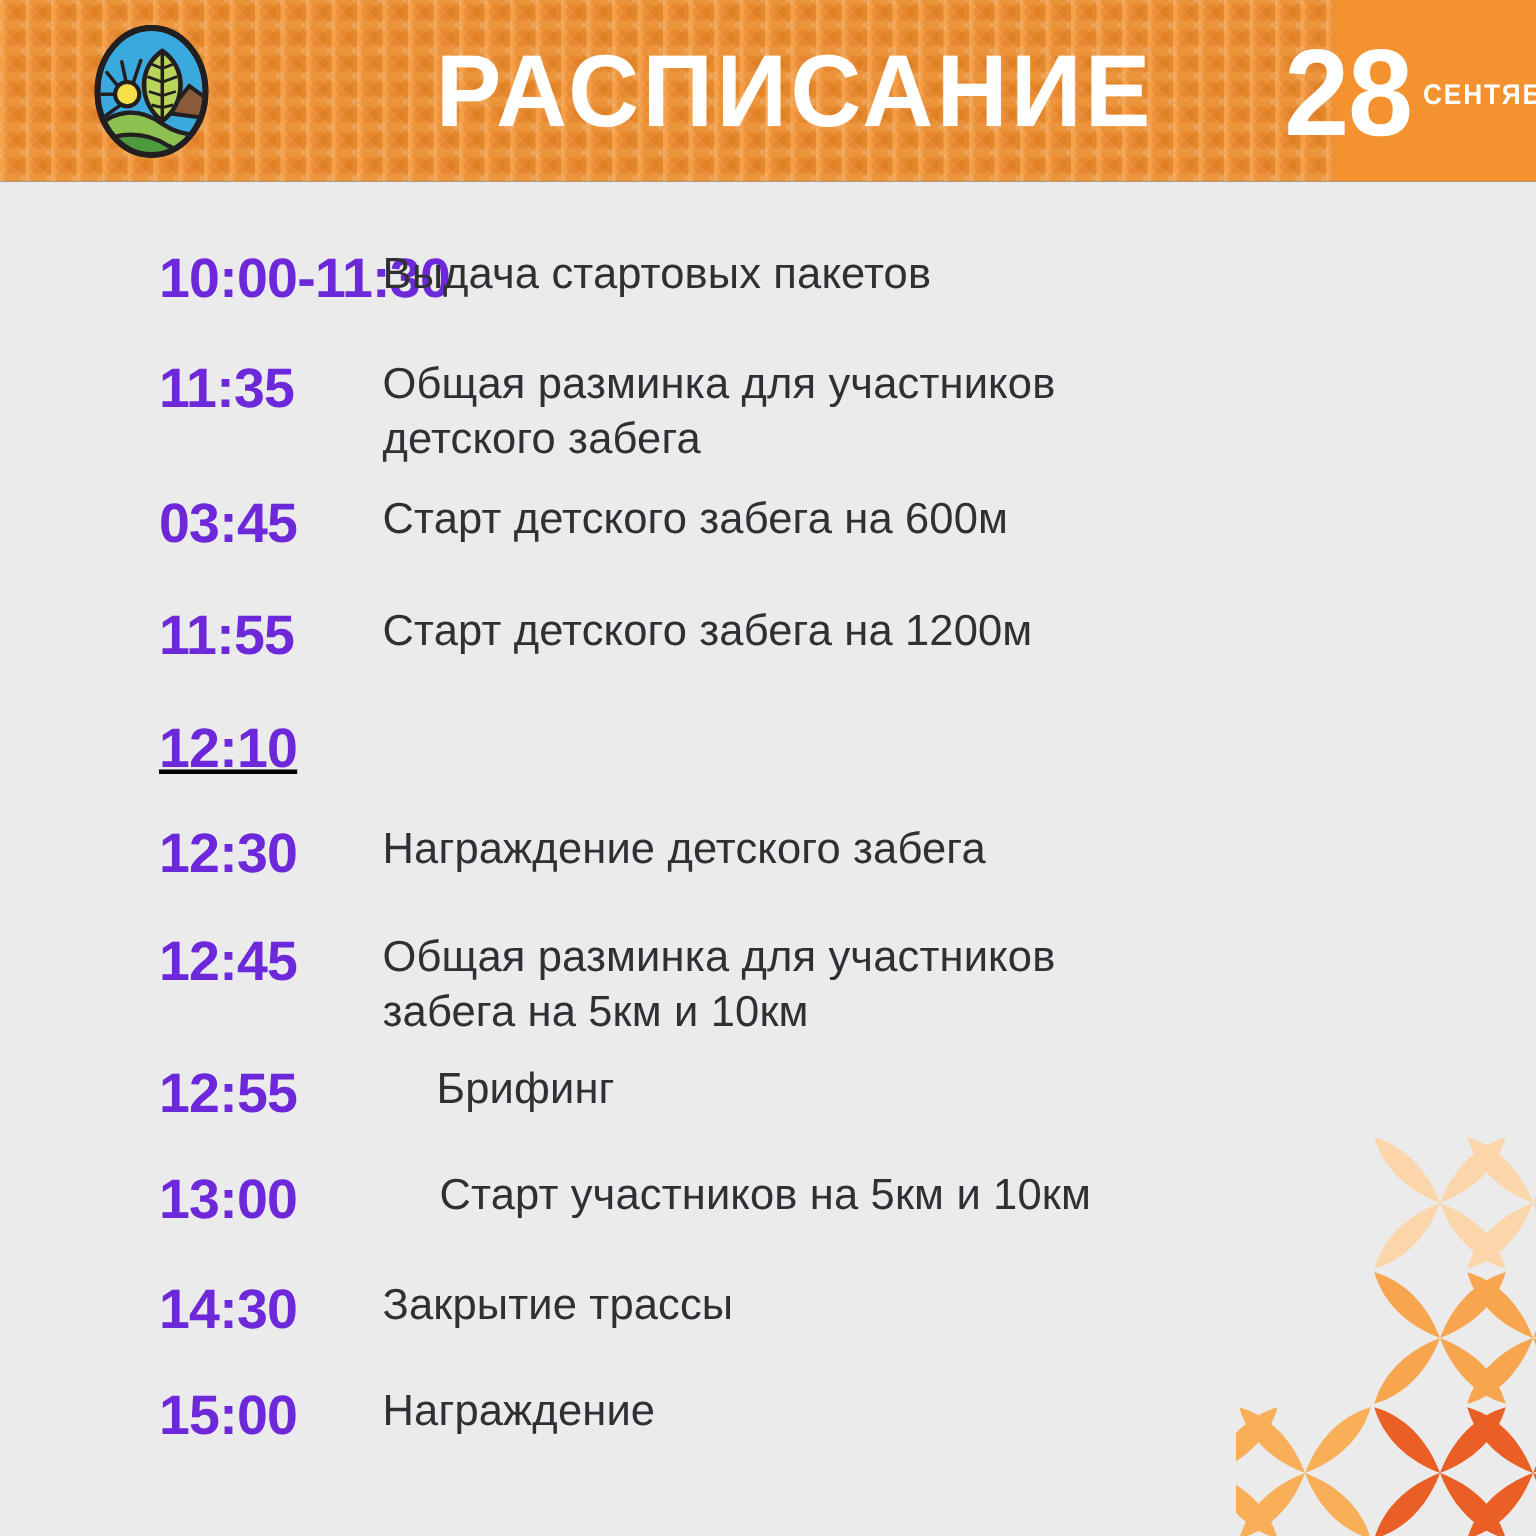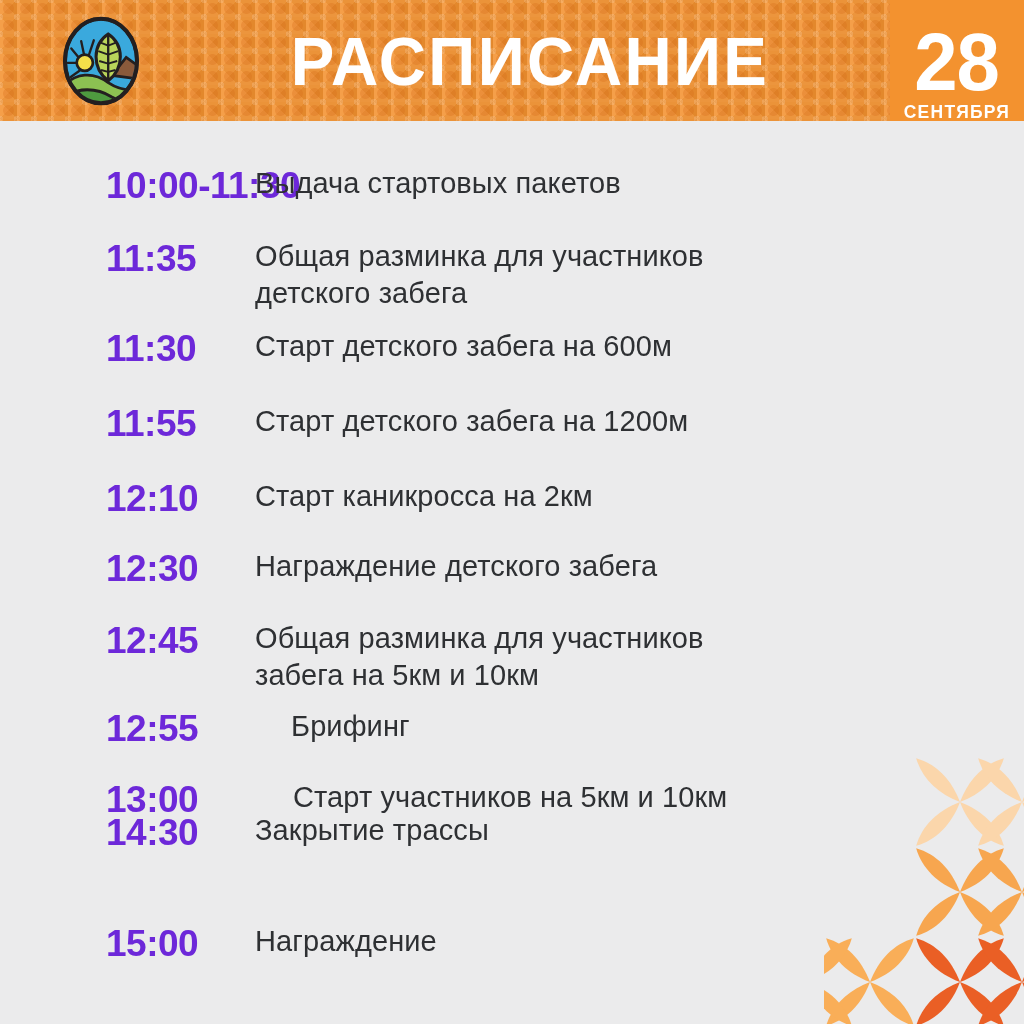--- a/index.html
+++ b/index.html
@@ -87,23 +87,23 @@
 
   
   .date-block {
     position: absolute;
     left: 890px;
     top: 0;
     width: 134px;
     height: 121px;
     background: #f3922f;
     display: flex;
-    flex-direction: column;
+    flex-direction: row;
     align-items: center;
-    justify-content: flex-end;
+    justify-content: center;
     padding-top: 4px;
     box-sizing: border-box;
   }
   .date-day {
     color: #ffffff;
     font-family: "Liberation Sans Narrow", "Liberation Sans", sans-serif;
     font-size: 82px;
     font-weight: bold;
     line-height: 0.94;
     letter-spacing: -1px;
@@ -232,49 +232,48 @@
       <div class="row" style="top: 44px;">
         <div class="row-time">10:00-11:30</div>
         <div class="row-desc">Выдача стартовых пакетов</div>
       </div>
       <div class="row" style="top: 117px;">
         <div class="row-time">11:35</div>
         <div class="row-desc">Общая разминка для участников
 детского забега</div>
       </div>
       <div class="row" style="top: 207px;">
-        <div class="row-time">11:30</div>
+        <div class="row-time">03:45</div>
         <div class="row-desc">Старт детского забега на 600м</div>
       </div>
       <div class="row" style="top: 282px;">
         <div class="row-time">11:55</div>
         <div class="row-desc">Старт детского забега на 1200м</div>
       </div>
-      <div class="row" style="top: 357px;">
+      <div class="row" style="top: 357px; text-decoration: underline;">
         <div class="row-time">12:10</div>
-        <div class="row-desc">Старт каникросса на 2км</div>
       </div>
       <div class="row" style="top: 427px;">
         <div class="row-time">12:30</div>
         <div class="row-desc">Награждение детского забега</div>
       </div>
       <div class="row" style="top: 499px;">
         <div class="row-time">12:45</div>
         <div class="row-desc">Общая разминка для участников
 забега на 5км и 10км</div>
       </div>
       <div class="row" style="top: 587px; gap: 36px;">
         <div class="row-time">12:55</div>
         <div class="row-desc">Брифинг</div>
       </div>
       <div class="row" style="top: 658px; gap: 38px;">
         <div class="row-time">13:00</div>
         <div class="row-desc">Старт участников на 5км и 10км</div>
       </div>
-      <div class="row" style="top: 691px;">
+      <div class="row" style="top: 731px;">
         <div class="row-time">14:30</div>
         <div class="row-desc">Закрытие трассы</div>
       </div>
       <div class="row" style="top: 802px;">
         <div class="row-time">15:00</div>
         <div class="row-desc">Награждение</div>
       </div>
     </div>
 
   <div class="petals">

